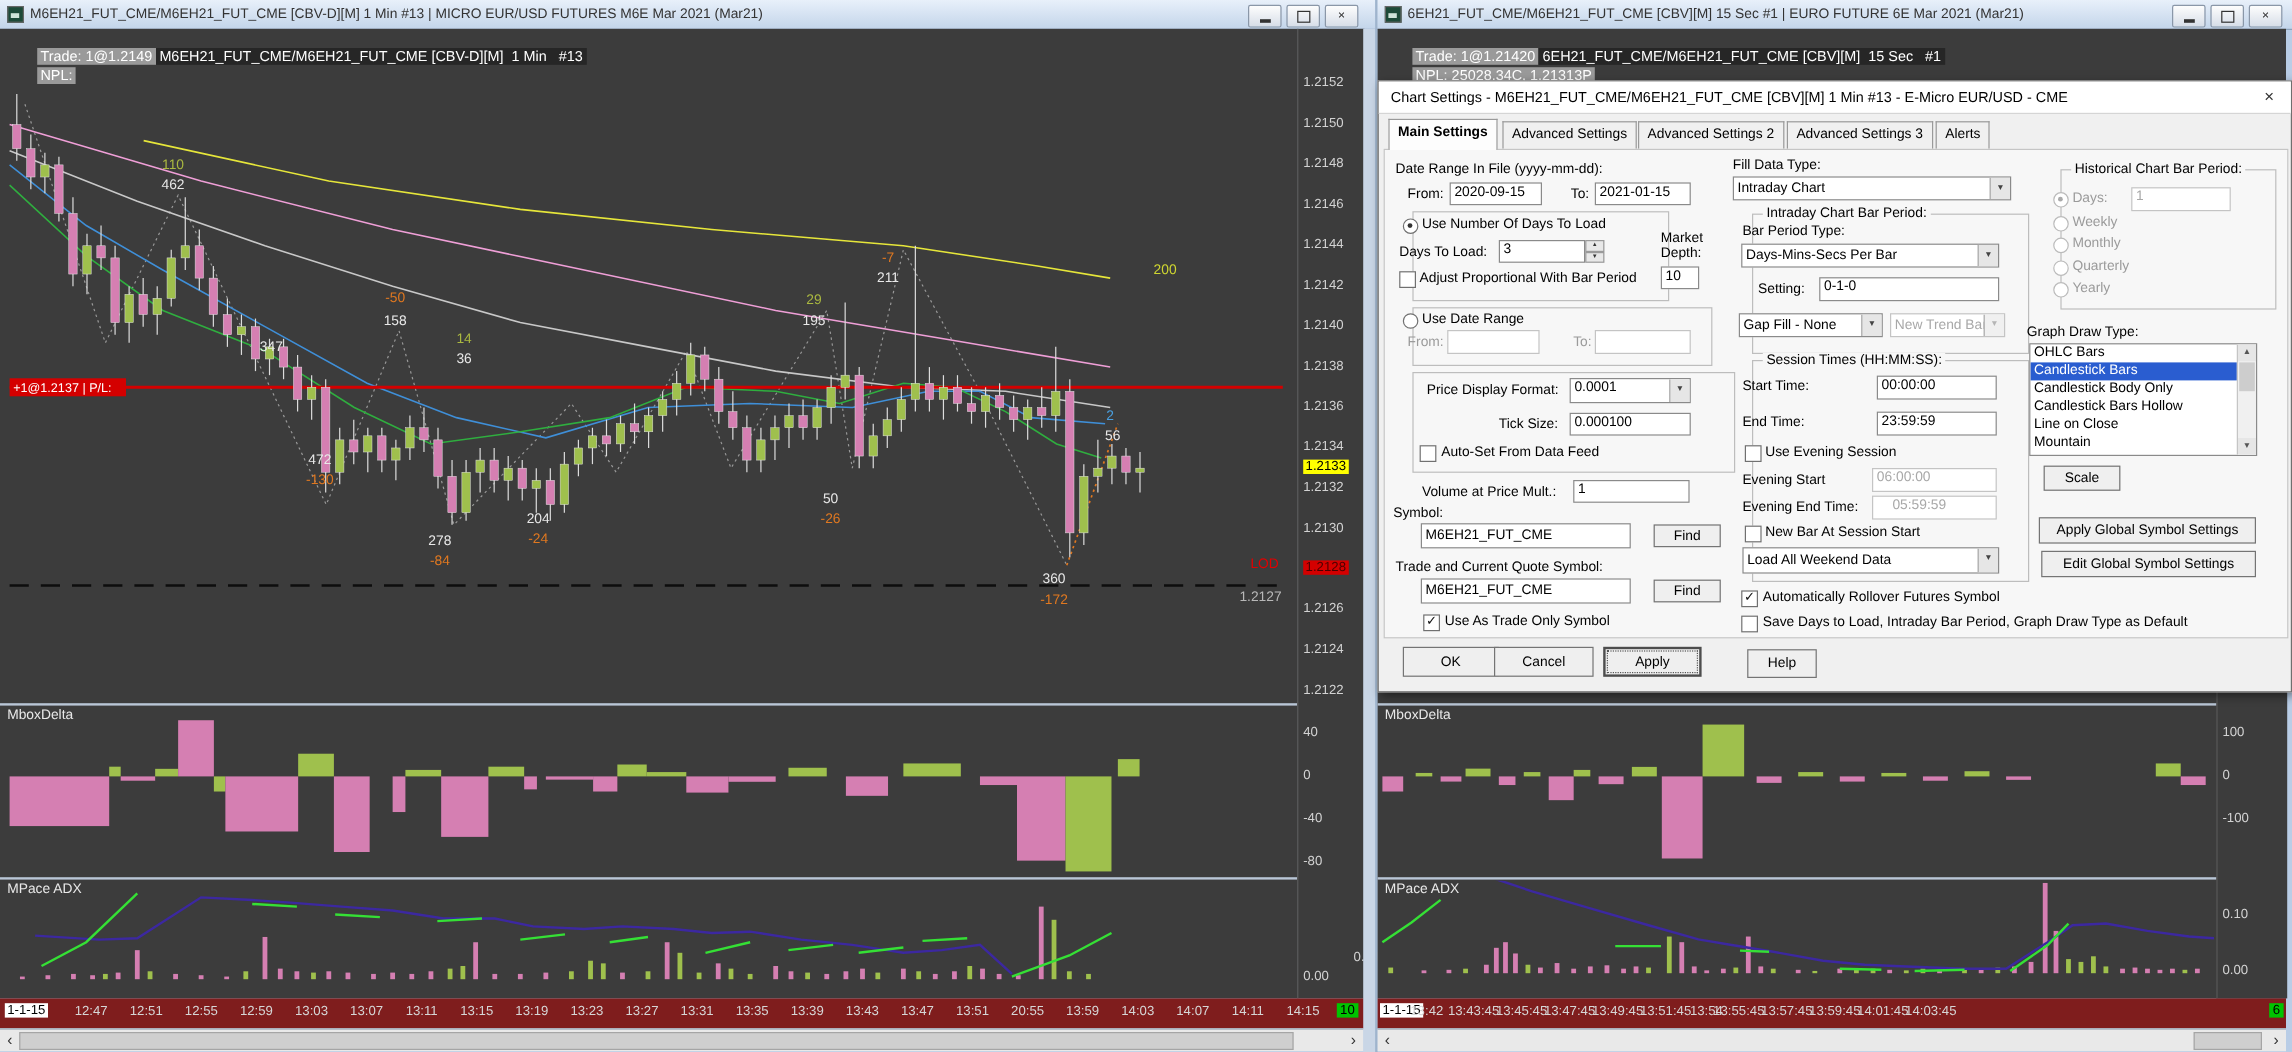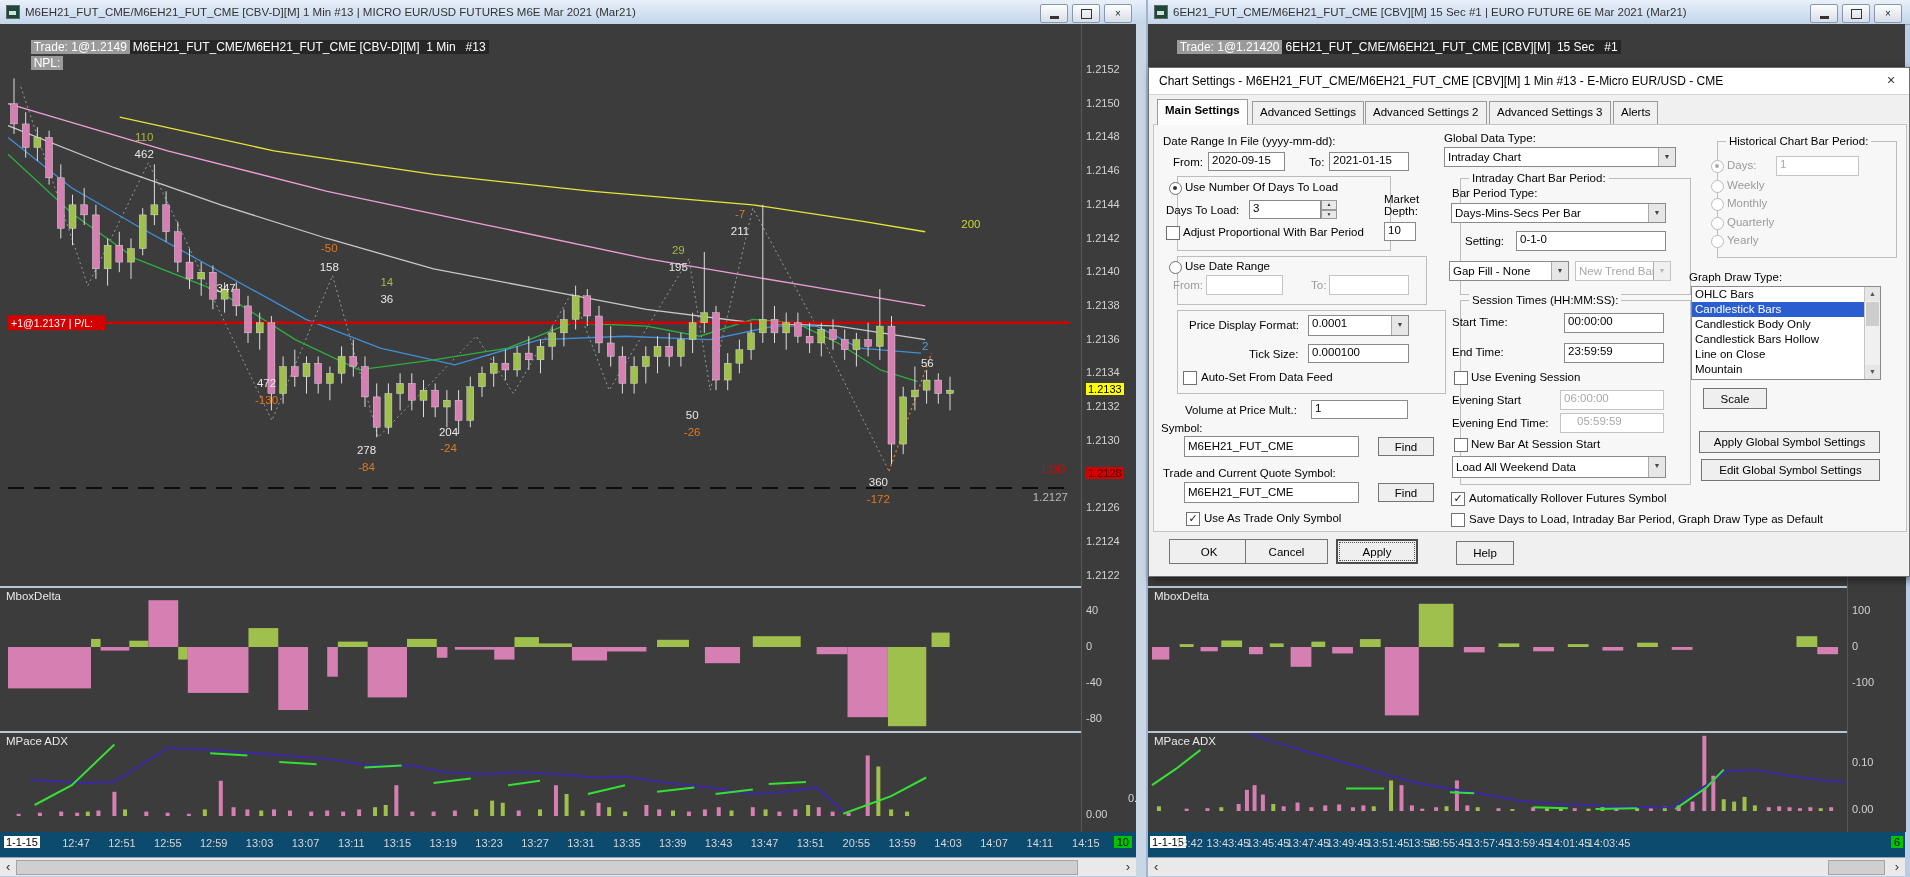--- a/index.html
+++ b/index.html
@@ -12,21 +12,21 @@
   .winbtns{position:absolute;top:4px;display:flex;gap:4px;}
   .wbtn{width:26px;height:17px;background:linear-gradient(#fdfdfd,#d7dee8);border:1px solid #8a97a8;border-radius:2px;display:flex;align-items:center;justify-content:center;font-size:10px;color:#222;}
   .glyph-min{width:9px;height:3px;background:#333;margin-top:8px;}
   .glyph-max{width:9px;height:8px;border:1.5px solid #333;}
   .chartbg{background:#3c3c3c;}
   .ovl{font-size:12px;color:#f0f0f0;white-space:pre;}
   .chip{background:#9a9a9a;color:#fff;padding:0 3px;display:inline-block;}
   .darkchip{background:#262626;color:#fff;padding:0 3px;display:inline-block;}
   .pane-label{position:absolute;left:6px;top:2px;font-size:11.5px;color:#e8e8e8;}
   .sep{background:#c9d6e6;}
-  .timeaxis{background:#0c4a6e;color:#d6d6d6;font-size:11px;}
+  .timeaxis{background:#7f1d1d;color:#d6d6d6;font-size:11px;}
   .taxis-label{position:absolute;top:5px;transform:translateX(-50%);}
   .session-chip{position:absolute;top:4px;background:#fff;color:#000;padding:0 2px;font-size:11px;}
   .count-badge{position:absolute;top:4px;background:#00c400;color:#000;padding:0 3px;font-size:11px;}
   .hscroll{background:#e9e9e9;border-top:1px solid #97a5b5;font-size:12px;color:#444;}
   .scroll-arrow{position:absolute;top:1px;font-size:13px;color:#333;}
   .scale-col{background:#3c3c3c;font-size:11px;color:#d2d2d2;}
   .tick{position:absolute;left:4px;}
   .tick-hl-y{background:#ffff00;color:#000;padding:0 2px;}
   .tick-hl-r{background:#d40000;color:#4d0000;padding:0 2px;}
   
@@ -479,20 +479,23 @@
           </span>
         <span class="wbtn">
             <span>×</span>
           </span>
       </span>
     </div>
     <div class="abs chartbg" style="left:0;top:24px;width:757px;height:808px;">
       <div class="abs ovl" style="left:2px;top:2px;">
         <span class="chip">Trade: 1@1.21420</span><span class="darkchip">6EH21_FUT_CME/M6EH21_FUT_CME [CBV][M]  15 Sec   #1</span>
       </div>
+      <div class="abs ovl" style="left:2px;top:18px;">
+        <span class="chip">NPL: 25028.34C, 1.21313P</span>
+      </div>
       <div class="abs" style="left:0;top:562px;width:757px;height:145px;border-top:2px solid #b9c6d6;">
         <span class="pane-label">MboxDelta</span>
         <svg id="right-delta-svg" width="699" height="143" style="position:absolute;left:0;top:0;">
             <rect x="4" y="59" width="17.325" height="12.6" fill="#d57fb2"></rect>
             <rect x="31.72" y="56.12" width="13.86" height="2.88" fill="#9fc04d"></rect>
             <rect x="52.510000000000005" y="59" width="17.32499999999999" height="4.32" fill="#d57fb2"></rect>
             <rect x="73.3" y="52.52" width="20.790000000000006" height="6.4799999999999995" fill="#9fc04d"></rect>
             <rect x="101.02000000000001" y="59" width="13.859999999999985" height="7.199999999999999" fill="#d57fb2"></rect>
             <rect x="121.81" y="55.4" width="13.859999999999985" height="3.5999999999999996" fill="#9fc04d"></rect>
             <rect x="142.6" y="59" width="20.79000000000002" height="19.8" fill="#d57fb2"></rect>
@@ -665,21 +668,21 @@
         <span>Find</span>
       </div>
     <span class="lbl" style="left:14px;top:399px;">Trade and Current Quote Symbol:</span>
     <div class="fld" style="left:35px;top:414px;width:175px;height:21px;line-height:17px;">M6EH21_FUT_CME</div>
     <div class="btn" style="left:229px;top:415px;width:56px;height:19px;">
         <span>Find</span>
       </div>
     <span class="chk" style="left:37px;top:444px;">✓</span>
     <span class="lbl" style="left:55px;top:444px;">Use As Trade Only Symbol</span>
 
-    <span class="lbl" style="left:295px;top:64px;">Global Data Type:</span>
+    <span class="lbl" style="left:295px;top:64px;">Fill Data Type:</span>
     <div class="fld" style="left:295px;top:79px;width:232px;height:20px;line-height:16px;"><span>Intraday Chart</span><span class="cmb-arrow">▼</span></div>
 
     <div class="abs grp" style="left:295px;top:110px;width:229px;height:115px;">
         <span class="grp-title">Intraday Chart Bar Period:</span>
       </div>
     <span class="lbl" style="left:303px;top:119px;">Bar Period Type:</span>
     <div class="fld" style="left:302px;top:135px;width:215px;height:20px;line-height:16px;"><span>Days-Mins-Secs Per Bar</span><span class="cmb-arrow">▼</span></div>
     <span class="lbl" style="left:316px;top:167px;">Setting:</span>
     <div class="fld" style="left:367px;top:163px;width:150px;height:20px;">0-1-0</div>
     <div class="fld" style="left:300px;top:193px;width:120px;height:20px;line-height:16px;"><span>Gap Fill - None</span><span class="cmb-arrow">▼</span></div>

